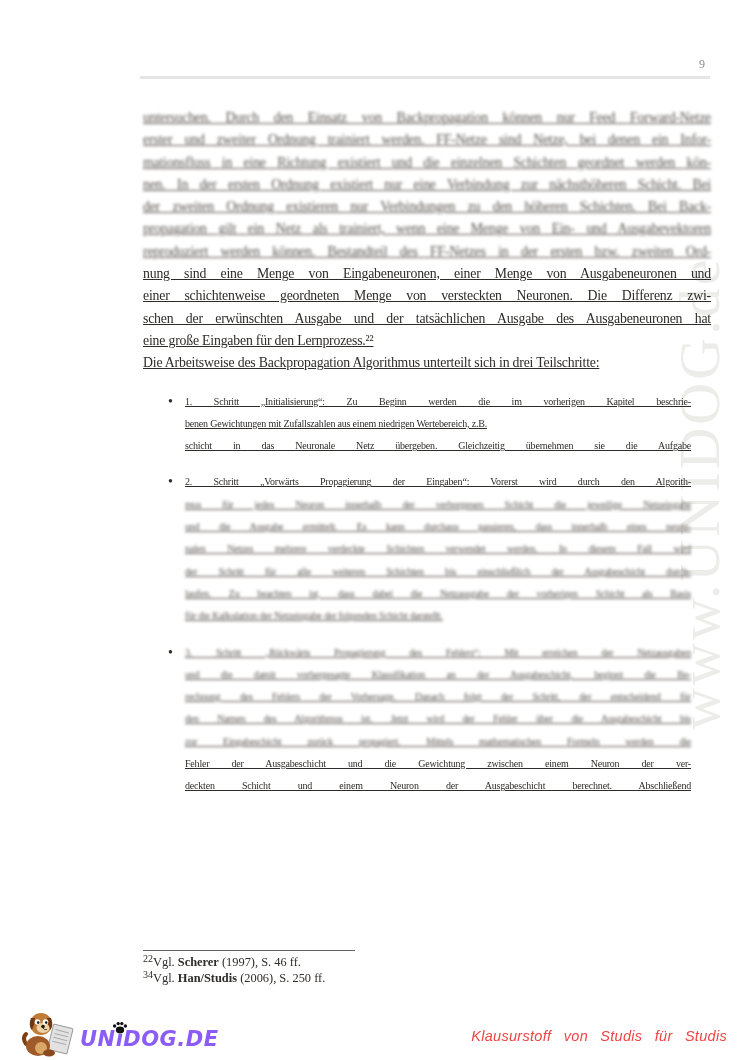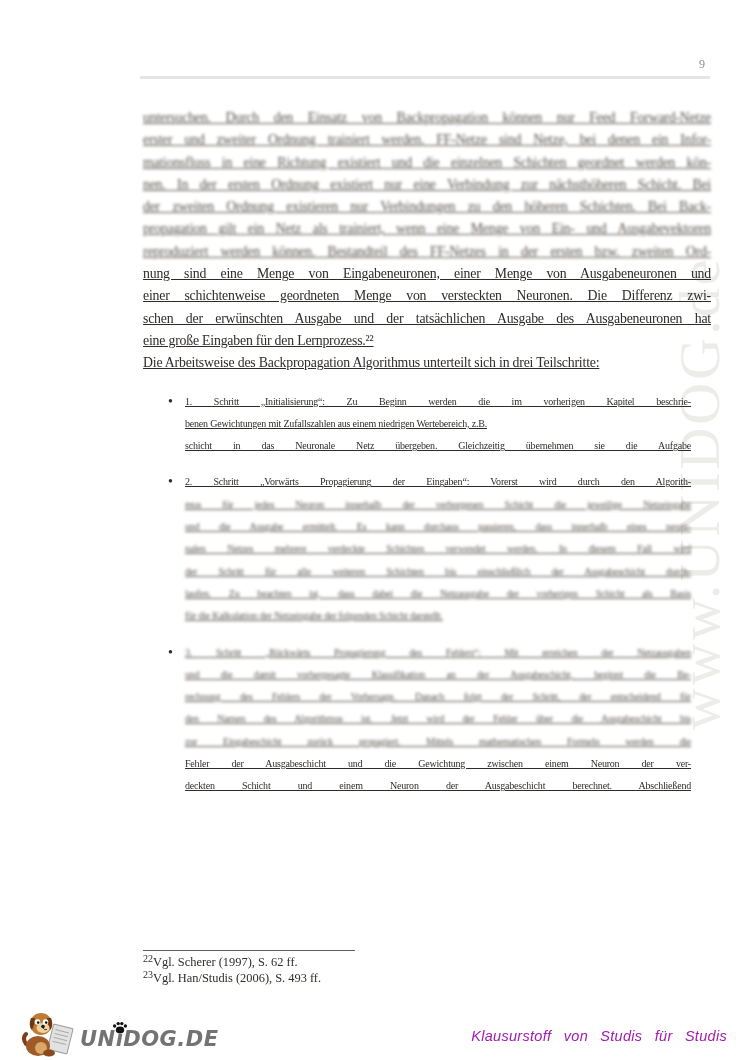--- a/index.html
+++ b/index.html
@@ -35,34 +35,34 @@
   .bullet-item { display:flex; margin-top:14px; }
   .bullet-item:first-child { margin-top:0; }
   .bullet-marker { width:42px; padding-left:25px; font-size:14px; line-height:22.3px; flex:0 0 42px; }
   .bullet-lines { width:506px; font-size:10px; }
 
   
   .footnotes { position:absolute; left:143px; top:950px; font-size:12.4px; color:#2e2c29; }
   .fn-rule { width:212px; height:1px; background:#5f5f5f; margin-bottom:4px; }
   .fn { line-height:15.8px; }
   .fn .fn-marker { font-size:10px; position:relative; top:-4px; }
-  .fn b { font-weight:normal;text-align:center; }
+  .fn b { font-weight:bold;text-align:center; }
 
   
   .footer-logo { position:absolute; left:22px; top:1008px; height:50px; display:flex; align-items:flex-end; }
   .logo-wordmark { position:relative; margin-left:4px; padding-bottom:7px; }
   .paw { position:absolute; left:32px; top:-7px; }
   .logo-text {
     font-family:"DejaVu Sans", sans-serif; font-weight:bold; font-style:italic;
-    font-size:21px; color:#737373; letter-spacing:0.5px;
+    font-size:21px; color:#8b5cf6; letter-spacing:0.5px;
   }
   .footer-tagline {
     position:absolute; right:23px; top:1028px;
     font-family:"Liberation Sans", sans-serif; font-style:italic;
-    font-size:14.5px; color:#a21caf; word-spacing:8px; letter-spacing:0.3px;
+    font-size:14.5px; color:#ef4444; word-spacing:8px; letter-spacing:0.3px;
   }
 </style>
 </head>
 <body>
 
 <div class="page">
 
   <div class="watermark">www.UNIDOG.de</div>
 
   <div class="header-rule"></div>
@@ -118,24 +118,24 @@
             <div class="tline">Fehler der Ausgabeschicht und die Gewichtung zwischen einem Neuron der ver-</div>
             <div class="tline">deckten Schicht und einem Neuron der Ausgabeschicht berechnet. Abschließend</div>
           </div>
       </li>
     </ul>
   </div>
 
   <div class="footnotes">
     <div class="fn-rule"></div>
     <div class="fn">
-      <span class="fn-marker">22</span><span>Vgl. </span><b>Scherer</b><span> (1997), S. 62 ff.</span>
+      <span class="fn-marker">22</span><span>Vgl. </span><b>Scherer</b><span> (1997), S. 46 ff.</span>
     </div>
     <div class="fn">
-      <span class="fn-marker">23</span><span>Vgl. </span><b>Han/Studis</b><span> (2006), S. 493 ff.</span>
+      <span class="fn-marker">34</span><span>Vgl. </span><b>Han/Studis</b><span> (2006), S. 250 ff.</span>
     </div>
   </div>
 
   <div class="footer-logo">
     <svg width="54" height="48" viewBox="0 0 54 48">
       <g transform="rotate(14 38 30)">
         <rect x="28" y="16" width="20" height="26" rx="1" fill="#e2e2e2" stroke="#9a9a9a" stroke-width="1"></rect>
         <line x1="31" y1="21" x2="45" y2="21" stroke="#ababab" stroke-width="1"></line>
         <line x1="31" y1="25" x2="45" y2="25" stroke="#ababab" stroke-width="1"></line>
         <line x1="31" y1="29" x2="45" y2="29" stroke="#ababab" stroke-width="1"></line>

